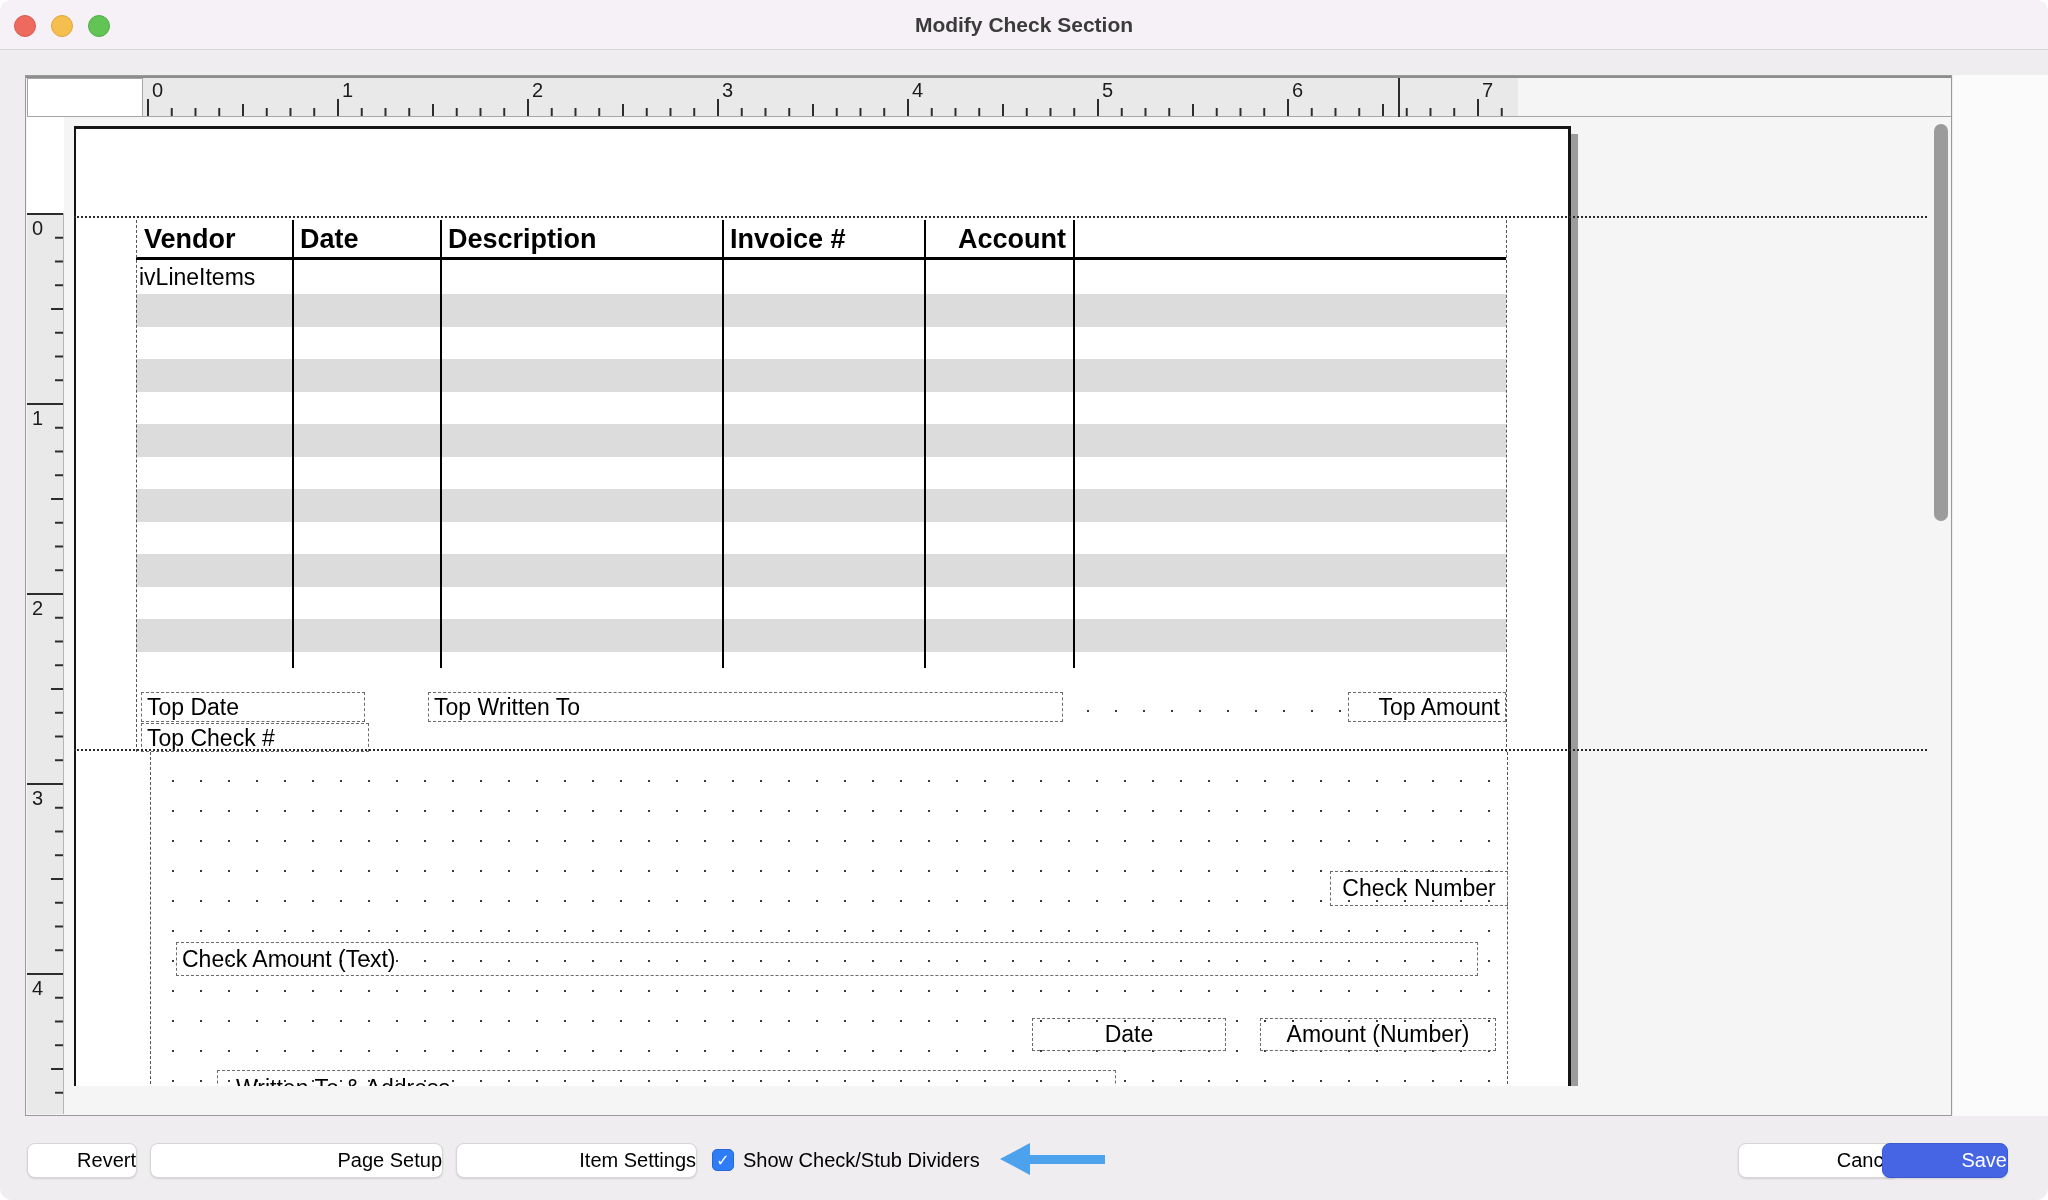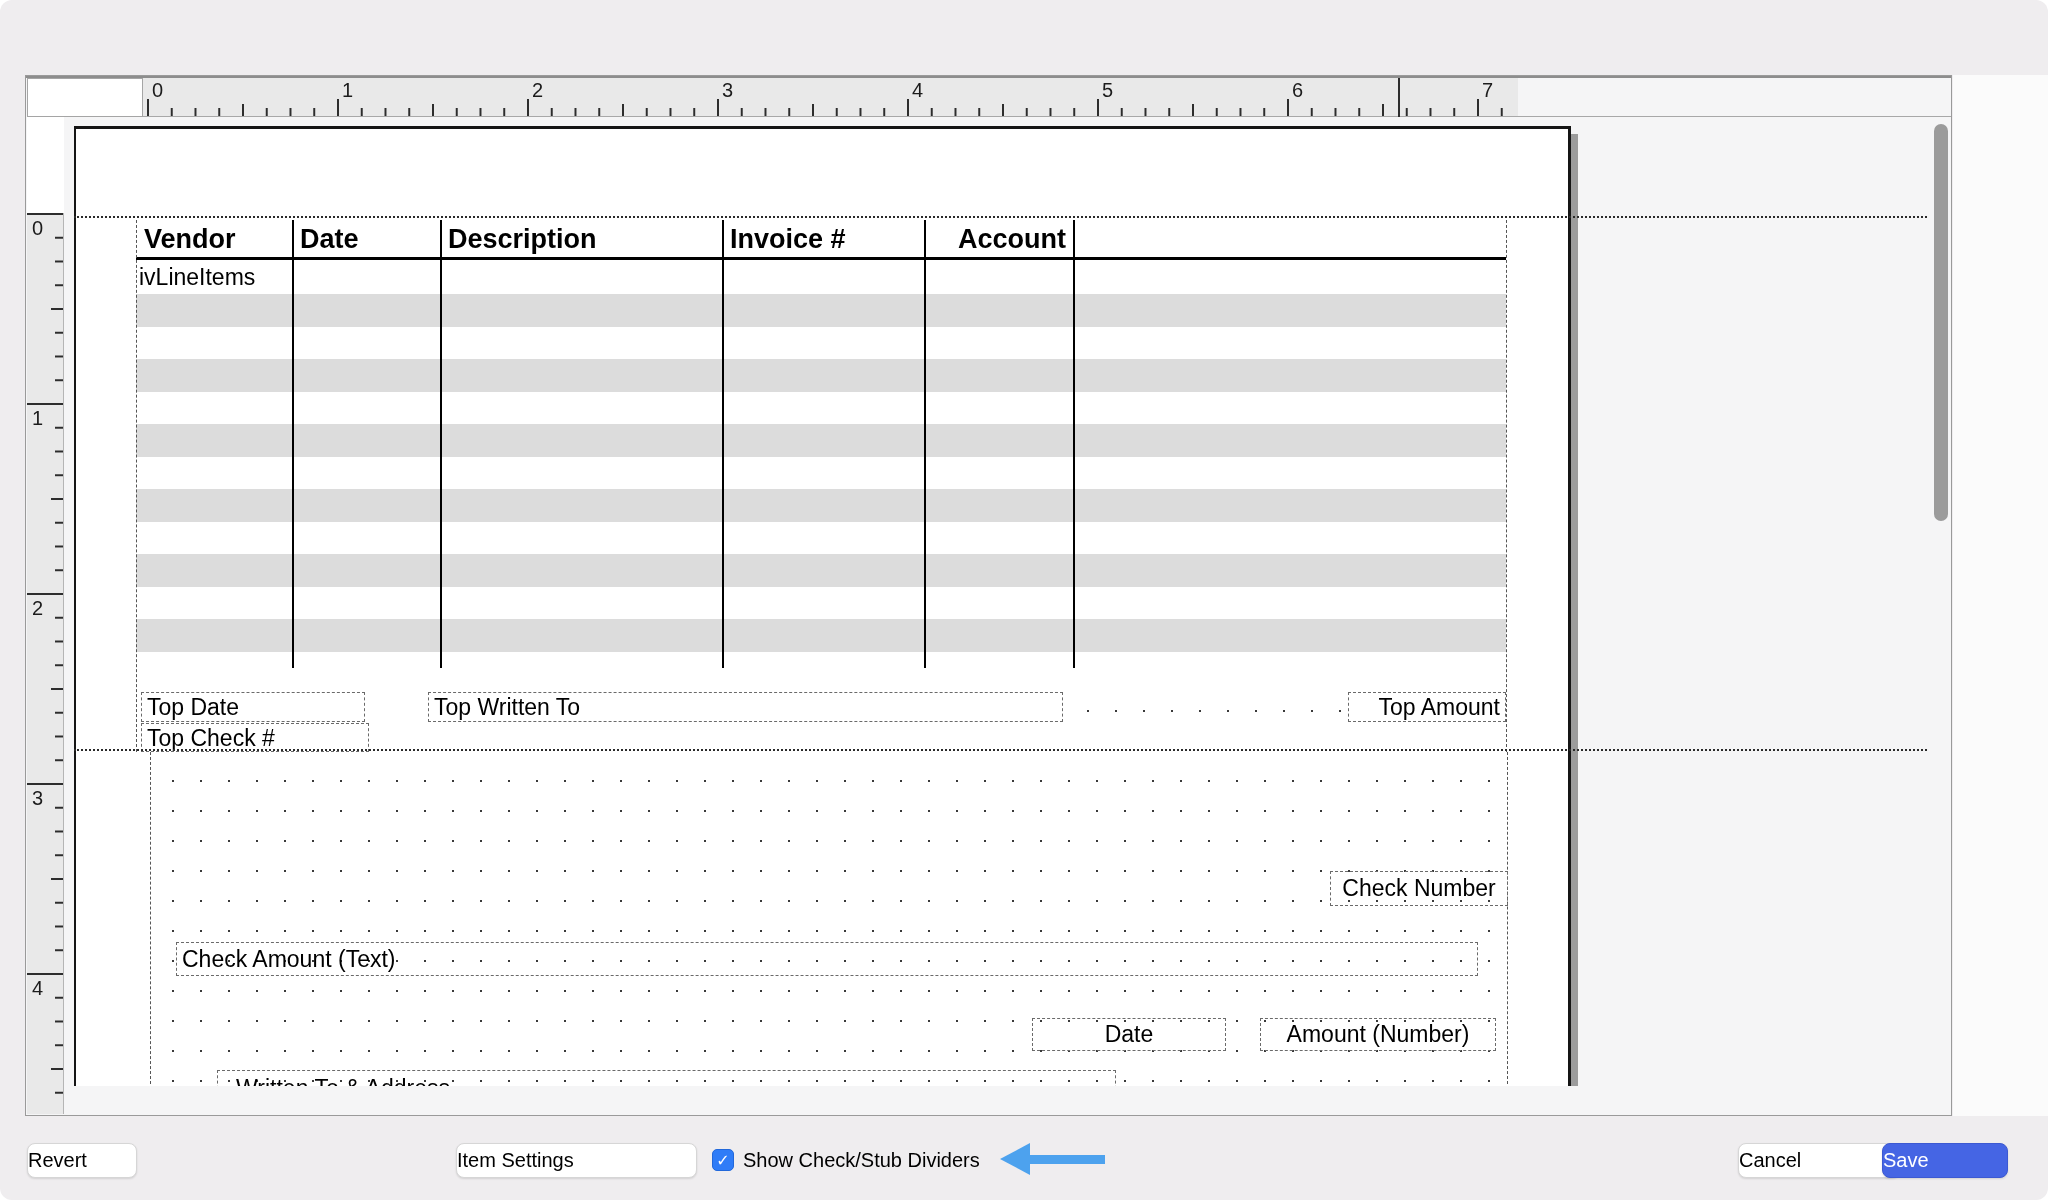--- a/index.html
+++ b/index.html
@@ -73,39 +73,45 @@
   .field.right{text-align:right;padding-right:5px;}
   .field.left{padding-left:5px;}
 
   
   .dots{background-image:radial-gradient(circle,#3a3a3a 1.3px,transparent 1.5px);
         background-size:28px 30px;background-position:6px 8px;}
 
   
   .btn{position:absolute;top:1143px;height:35px;border-radius:8px;background:#ffffff;
        border:1px solid #d6d6d6;box-shadow:0 1px 2px rgba(0,0,0,0.12);
-       font-size:20px;color:#000;text-align:left;line-height:33px;}
+       font-size:20px;color:#000;text-align:right;line-height:33px;}
   .btn.primary{background:#4565e4;border:1px solid #3c59d2;color:#ffffff;}
   .checkbox{position:absolute;left:712px;top:1149px;width:22px;height:22px;border-radius:5px;
             background:#2f7cf7;border:1px solid #2268da;color:#fff;text-align:center;
             line-height:21px;font-size:16px;font-weight:bold;}
   .cblabel{position:absolute;left:743px;top:1143px;height:35px;line-height:35px;font-size:20px;color:#000;}
   .arrow-shaft{position:absolute;left:1028px;top:1155px;width:77px;height:9px;background:#4da2ee;}
   .arrow-head{position:absolute;left:1000px;top:1143px;width:0;height:0;
               border-top:16px solid transparent;border-bottom:16px solid transparent;
               border-right:30px solid #4da2ee;}
 
   
   .thumb{left:1908px;top:48px;width:14px;height:397px;background:#9b9b9b;border-radius:7px;z-index:20;}
 </style>
 </head>
 <body>
 
 <div class="window">
 
+  <div class="titlebar">
+    <div class="tl red"></div>
+    <div class="tl yellow"></div>
+    <div class="tl green"></div>
+    <div class="title">Modify Check Section</div>
+  </div>
 
   <div class="abs rightstrip"></div>
 
   <div class="frame">
     <div class="abs frame-topline"></div>
 
     <div class="abs pageshadow"></div>
     <div class="abs page">
 
       <div class="abs stripe" style="top:165px"></div>
@@ -172,20 +178,21 @@
       <span class="num" style="top:194px">1</span>
       <span class="num" style="top:384px">2</span>
       <span class="num" style="top:574px">3</span>
       <span class="num" style="top:764px">4</span>
     </div>
 
     <div class="abs thumb"></div>
   </div>
 
   <div class="btn" style="left:27px;width:110px">Revert</div>
+  <div class="btn" style="left:150px;width:293px">Page Setup</div>
   <div class="btn" style="left:456px;width:241px">Item Settings</div>
 
   <div class="checkbox">✓</div>
   <div class="cblabel">Show Check/Stub Dividers</div>
   <div class="arrow-head"></div>
   <div class="arrow-shaft"></div>
 
   <div class="btn" style="left:1738px;width:162px">Cancel</div>
   <div class="btn primary" style="left:1882px;width:126px">Save</div>
 

